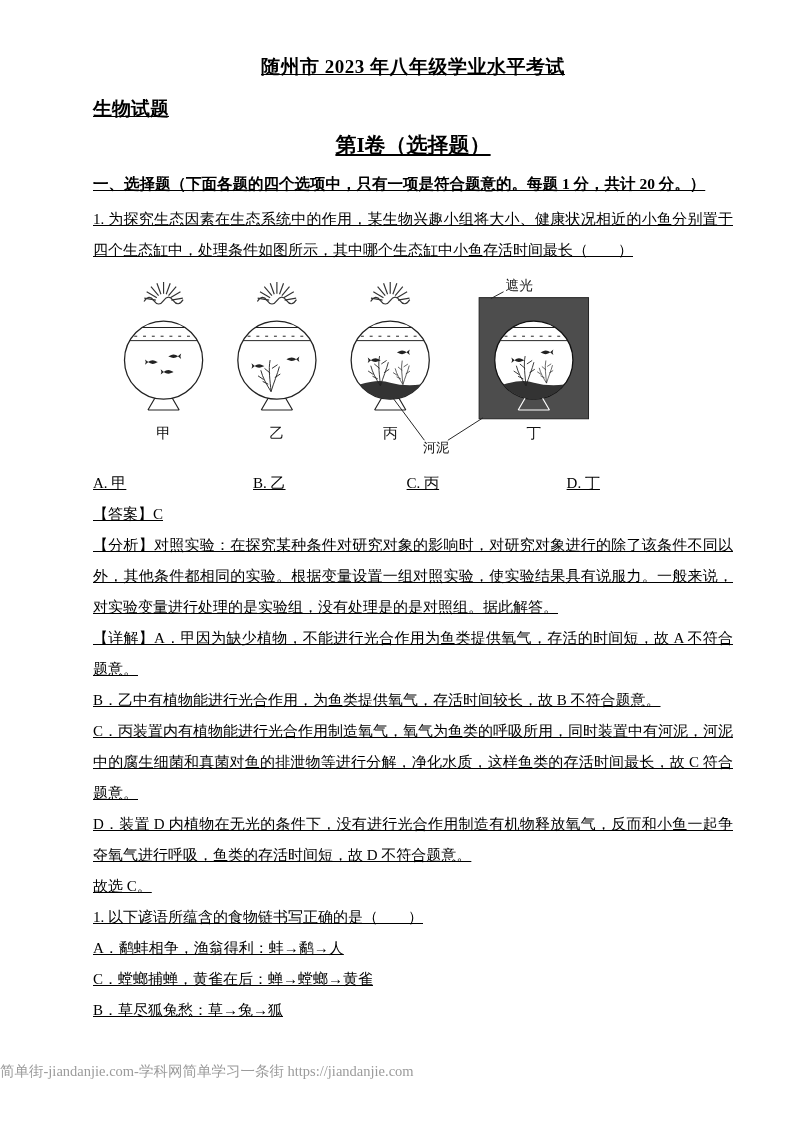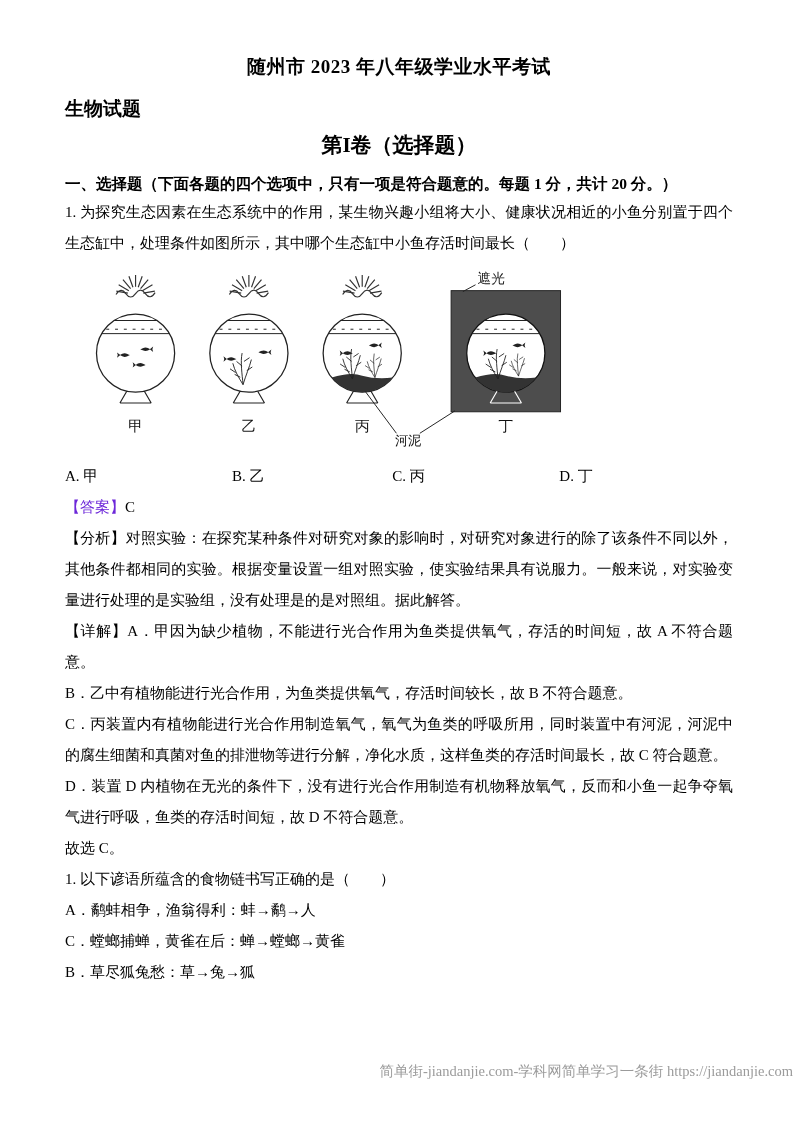--- a/index.html
+++ b/index.html
@@ -4,34 +4,34 @@
 <style>
   * { margin: 0; padding: 0; box-sizing: border-box; }
   html, body { background: #ffffff; }
   body {
     width: 793px; height: 1122px;
     font-family: "Liberation Serif", "DejaVu Serif", serif;
     color: #000;
     position: relative;
     overflow: hidden;
   }
-  .page { width: 793px; height: 950px; padding: 54px 60px 0 65px; position: relative; }
+  .page { width: 793px; height: 950px; padding: 54px 60px 0 93px; position: relative; text-decoration: underline; }
   .title { font-size: 19px; font-weight: bold; text-align: center; letter-spacing: 0.5px; margin-bottom: 16px; }
   .subtitle { font-size: 19px; font-weight: bold; margin-bottom: 9px; }
   .volume { font-size: 21px; font-weight: bold; text-align: center; margin-bottom: 11px; }
-  .section-heading { font-size: 15.5px; font-weight: bold; line-height: 27px; }
+  .section-heading { font-size: 15.5px; font-weight: bold; line-height: 27px; margin-bottom: 7px; }
   .para, .stem, .line { font-size: 15px; line-height: 31px; text-align: justify; }
   .stem { margin-bottom: 2px; }
   .figure-wrap { margin: 8px 0 4px 10px; }
   .options-row { display: grid; grid-template-columns: 25% 24% 25% 1fr; font-size: 15px; line-height: 31px; margin: 2px 0 0; }
-  .accent { color: #6d28d9; }
+  .accent { color: #000000; }
   svg text { font-family: "Liberation Serif", "DejaVu Serif", serif; fill: #111; }
   .site-footer {
     position: absolute; left: 0; right: 0; top: 1062px;
-    text-align: right; color: #9b9b9b; font-size: 14.5px;
+    text-align: left; color: #9b9b9b; font-size: 14.5px;
   }
 </style>
 </head>
 <body>
 
 <div class="page">
 
   <header>
     <h1 class="title">随州市 2023 年八年级学业水平考试</h1>
     <h2 class="subtitle">生物试题</h2>

